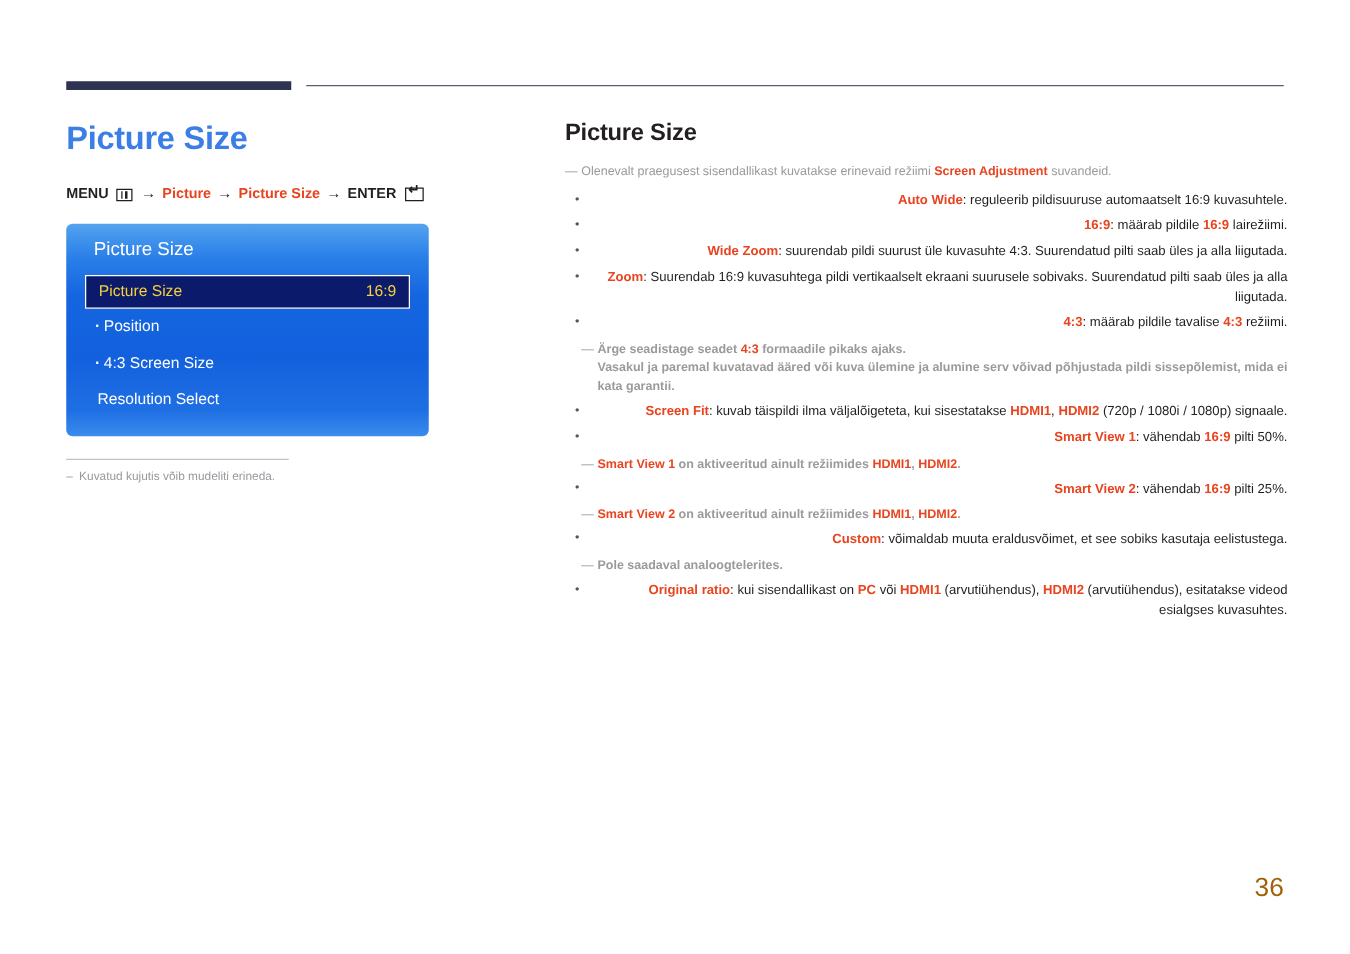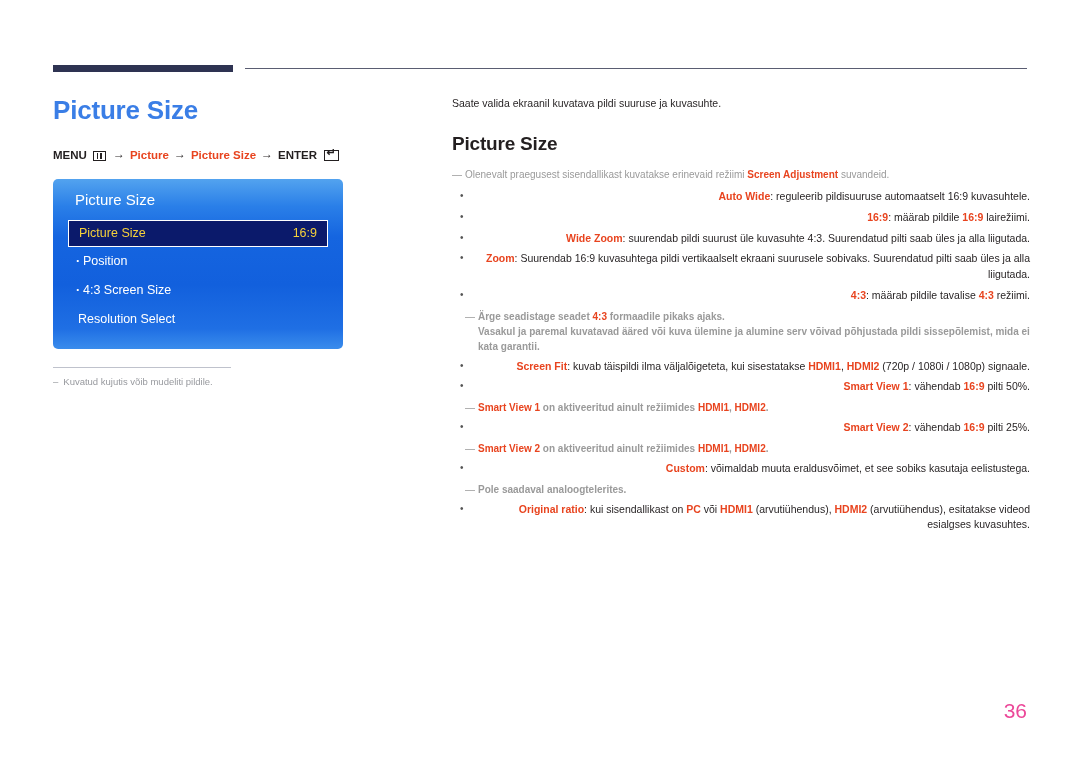--- a/index.html
+++ b/index.html
@@ -260,21 +260,21 @@
   .sub-note .txt { flex: 1 1 auto; font-weight: bold; }
   .sub-note b { color: #e8441f; }
   .sub-note .cont { display: block; padding-left: 0; }
 
   
   .page-num {
     position: absolute;
     right: 53px;
     bottom: 40px;
     font-size: 21px;
-    color: #ec4899;
+    color: #a16207;
     font-weight: normal;
   }
 </style>
 </head>
 <body>
 
 <div class="header-rules">
   <div class="rule-thick"></div>
   <div class="rule-thin"></div>
 </div>
@@ -313,28 +313,27 @@
       <div class="osd-row">
         <span class="osd-label">Resolution Select</span>
         <span class="osd-val"></span>
       </div>
     </div>
   </div>
 
   <div class="left-note-rule"></div>
   <div class="left-note">
     <span class="dash">–</span>
-    <span>Kuvatud kujutis võib mudeliti pildile.</span>
+    <span>Kuvatud kujutis võib mudeliti erineda.</span>
   </div>
 
 </div>
 
 <div class="right-col">
 
-  <div class="intro">Saate valida ekraanil kuvatava pildi suuruse ja kuvasuhte.</div>
 
   <div class="section-head">Picture Size</div>
 
   <div class="note">
     <span class="dash">—</span>
     <span class="txt"><span>Olenevalt praegusest sisendallikast kuvatakse erinevaid režiimi </span><b>Screen Adjustment</b><span> suvandeid.</span></span>
   </div>
 
   <ul class="bullets">
 

